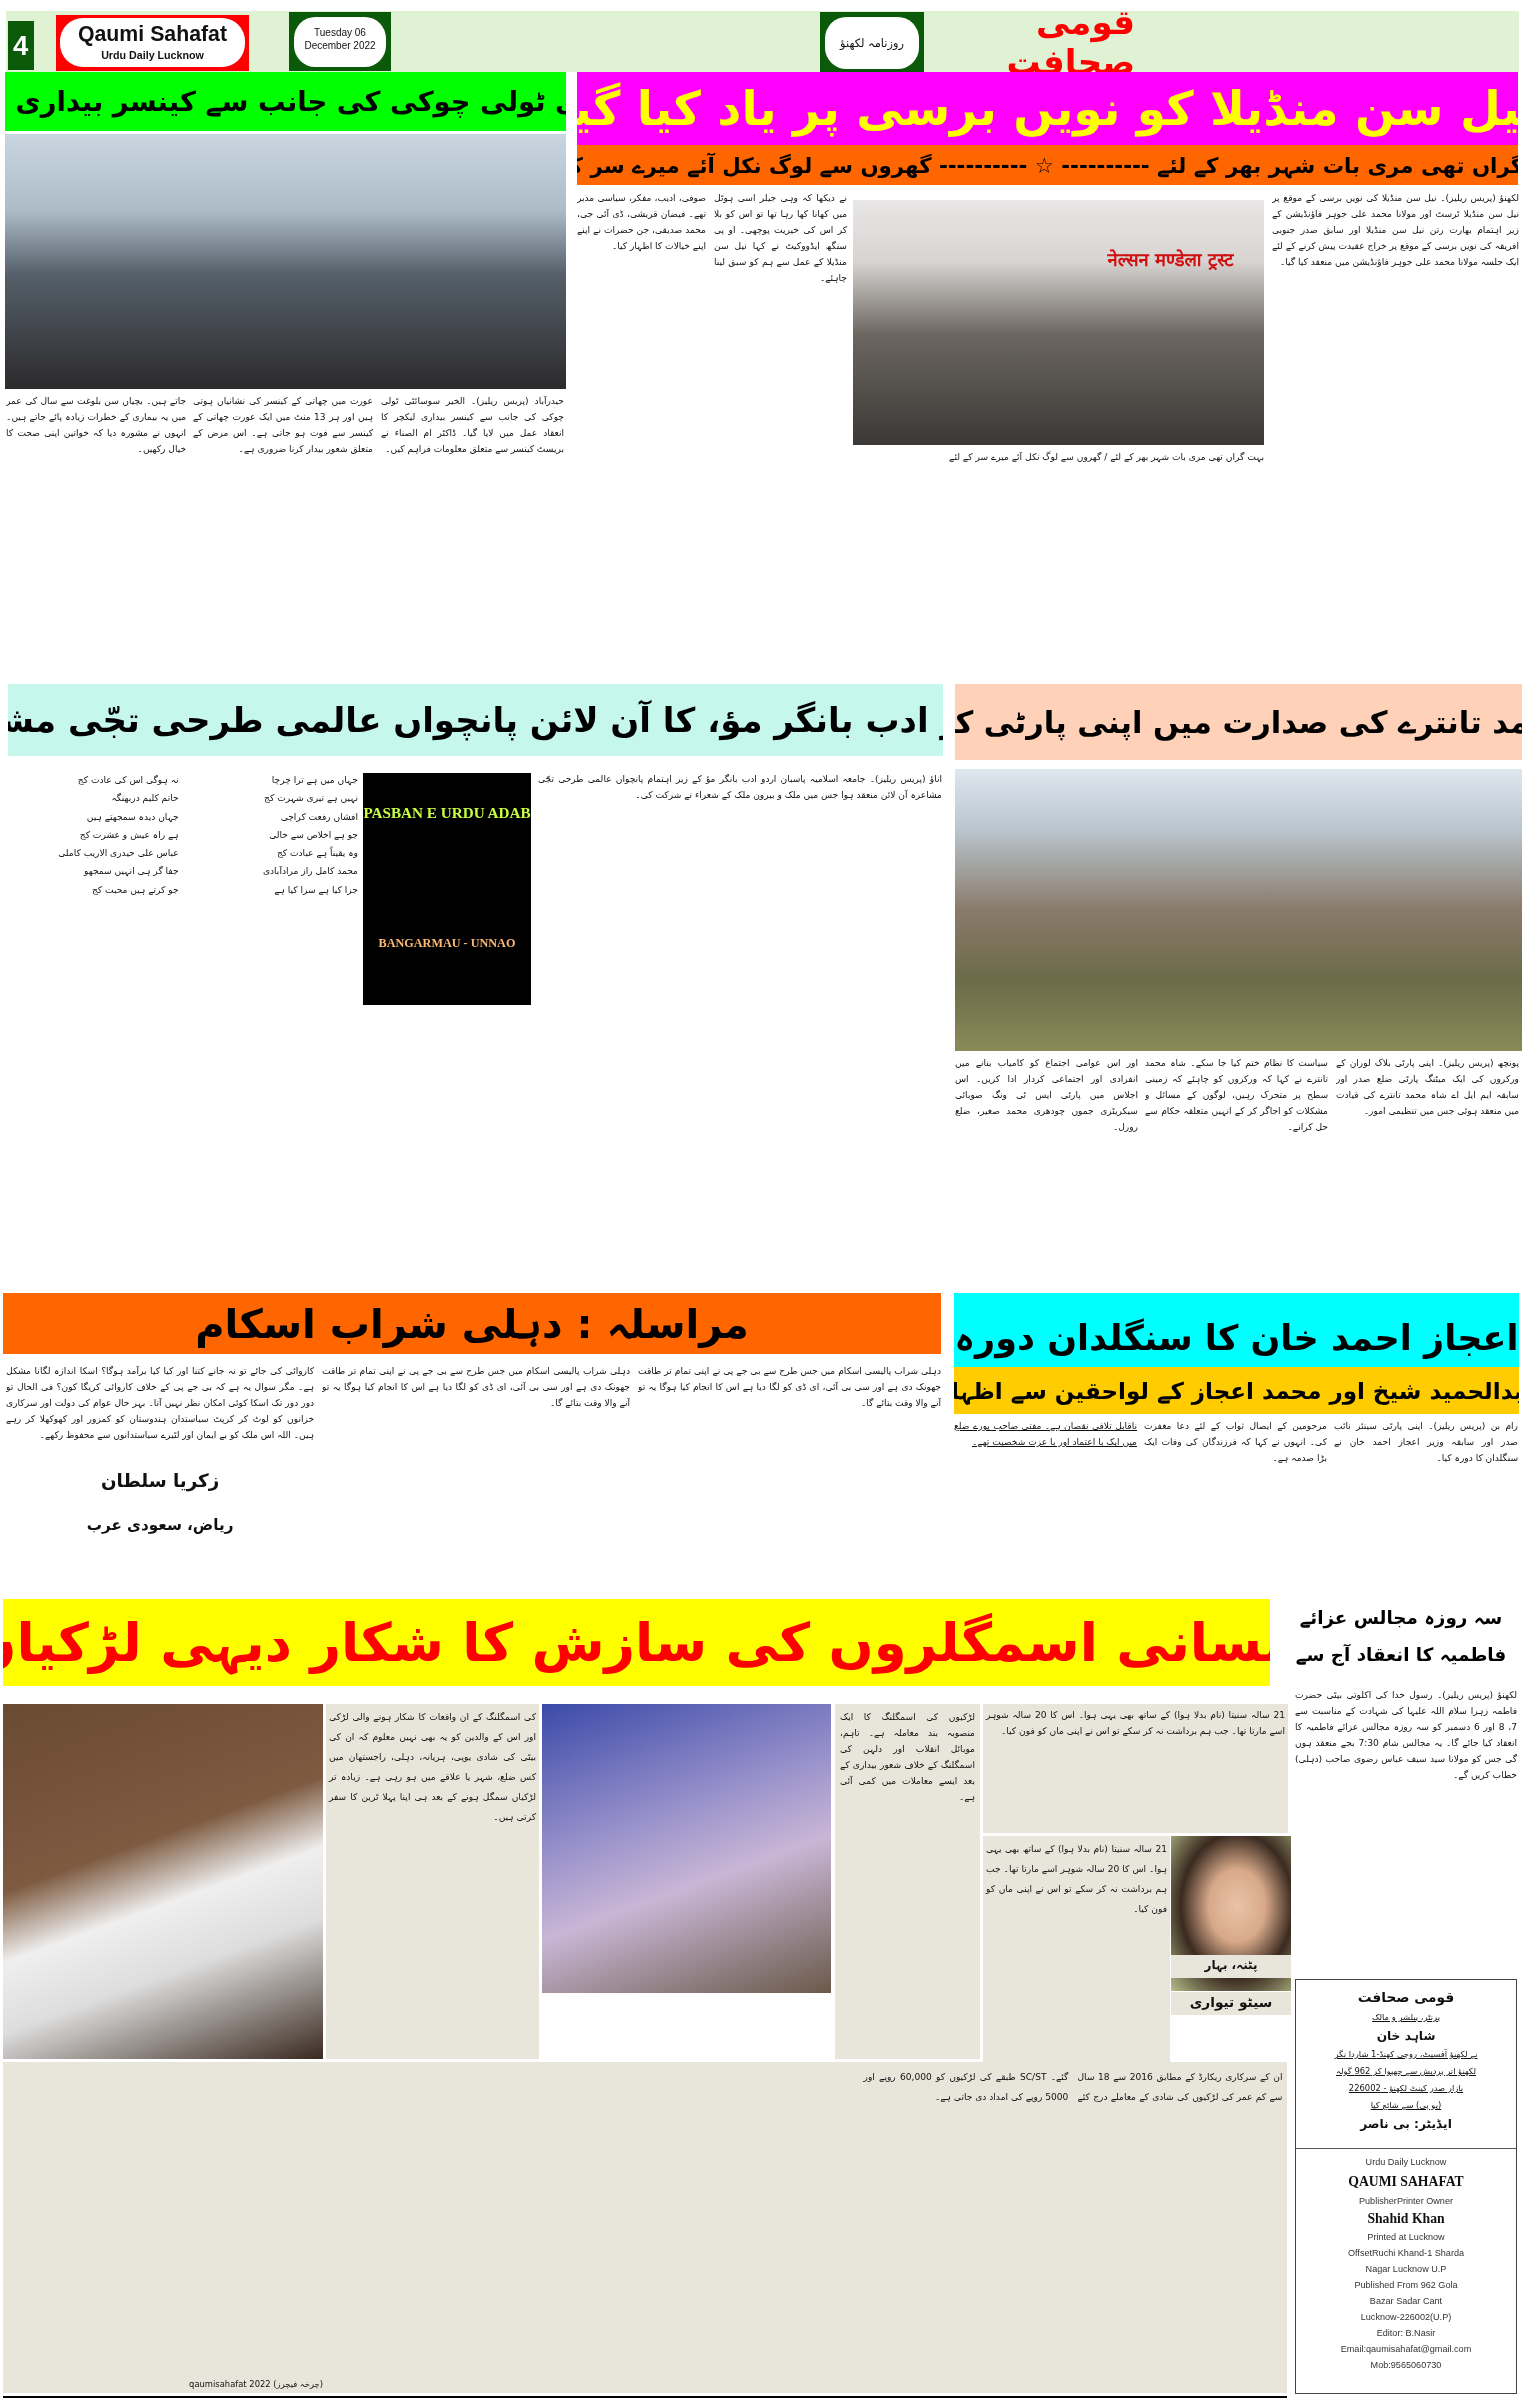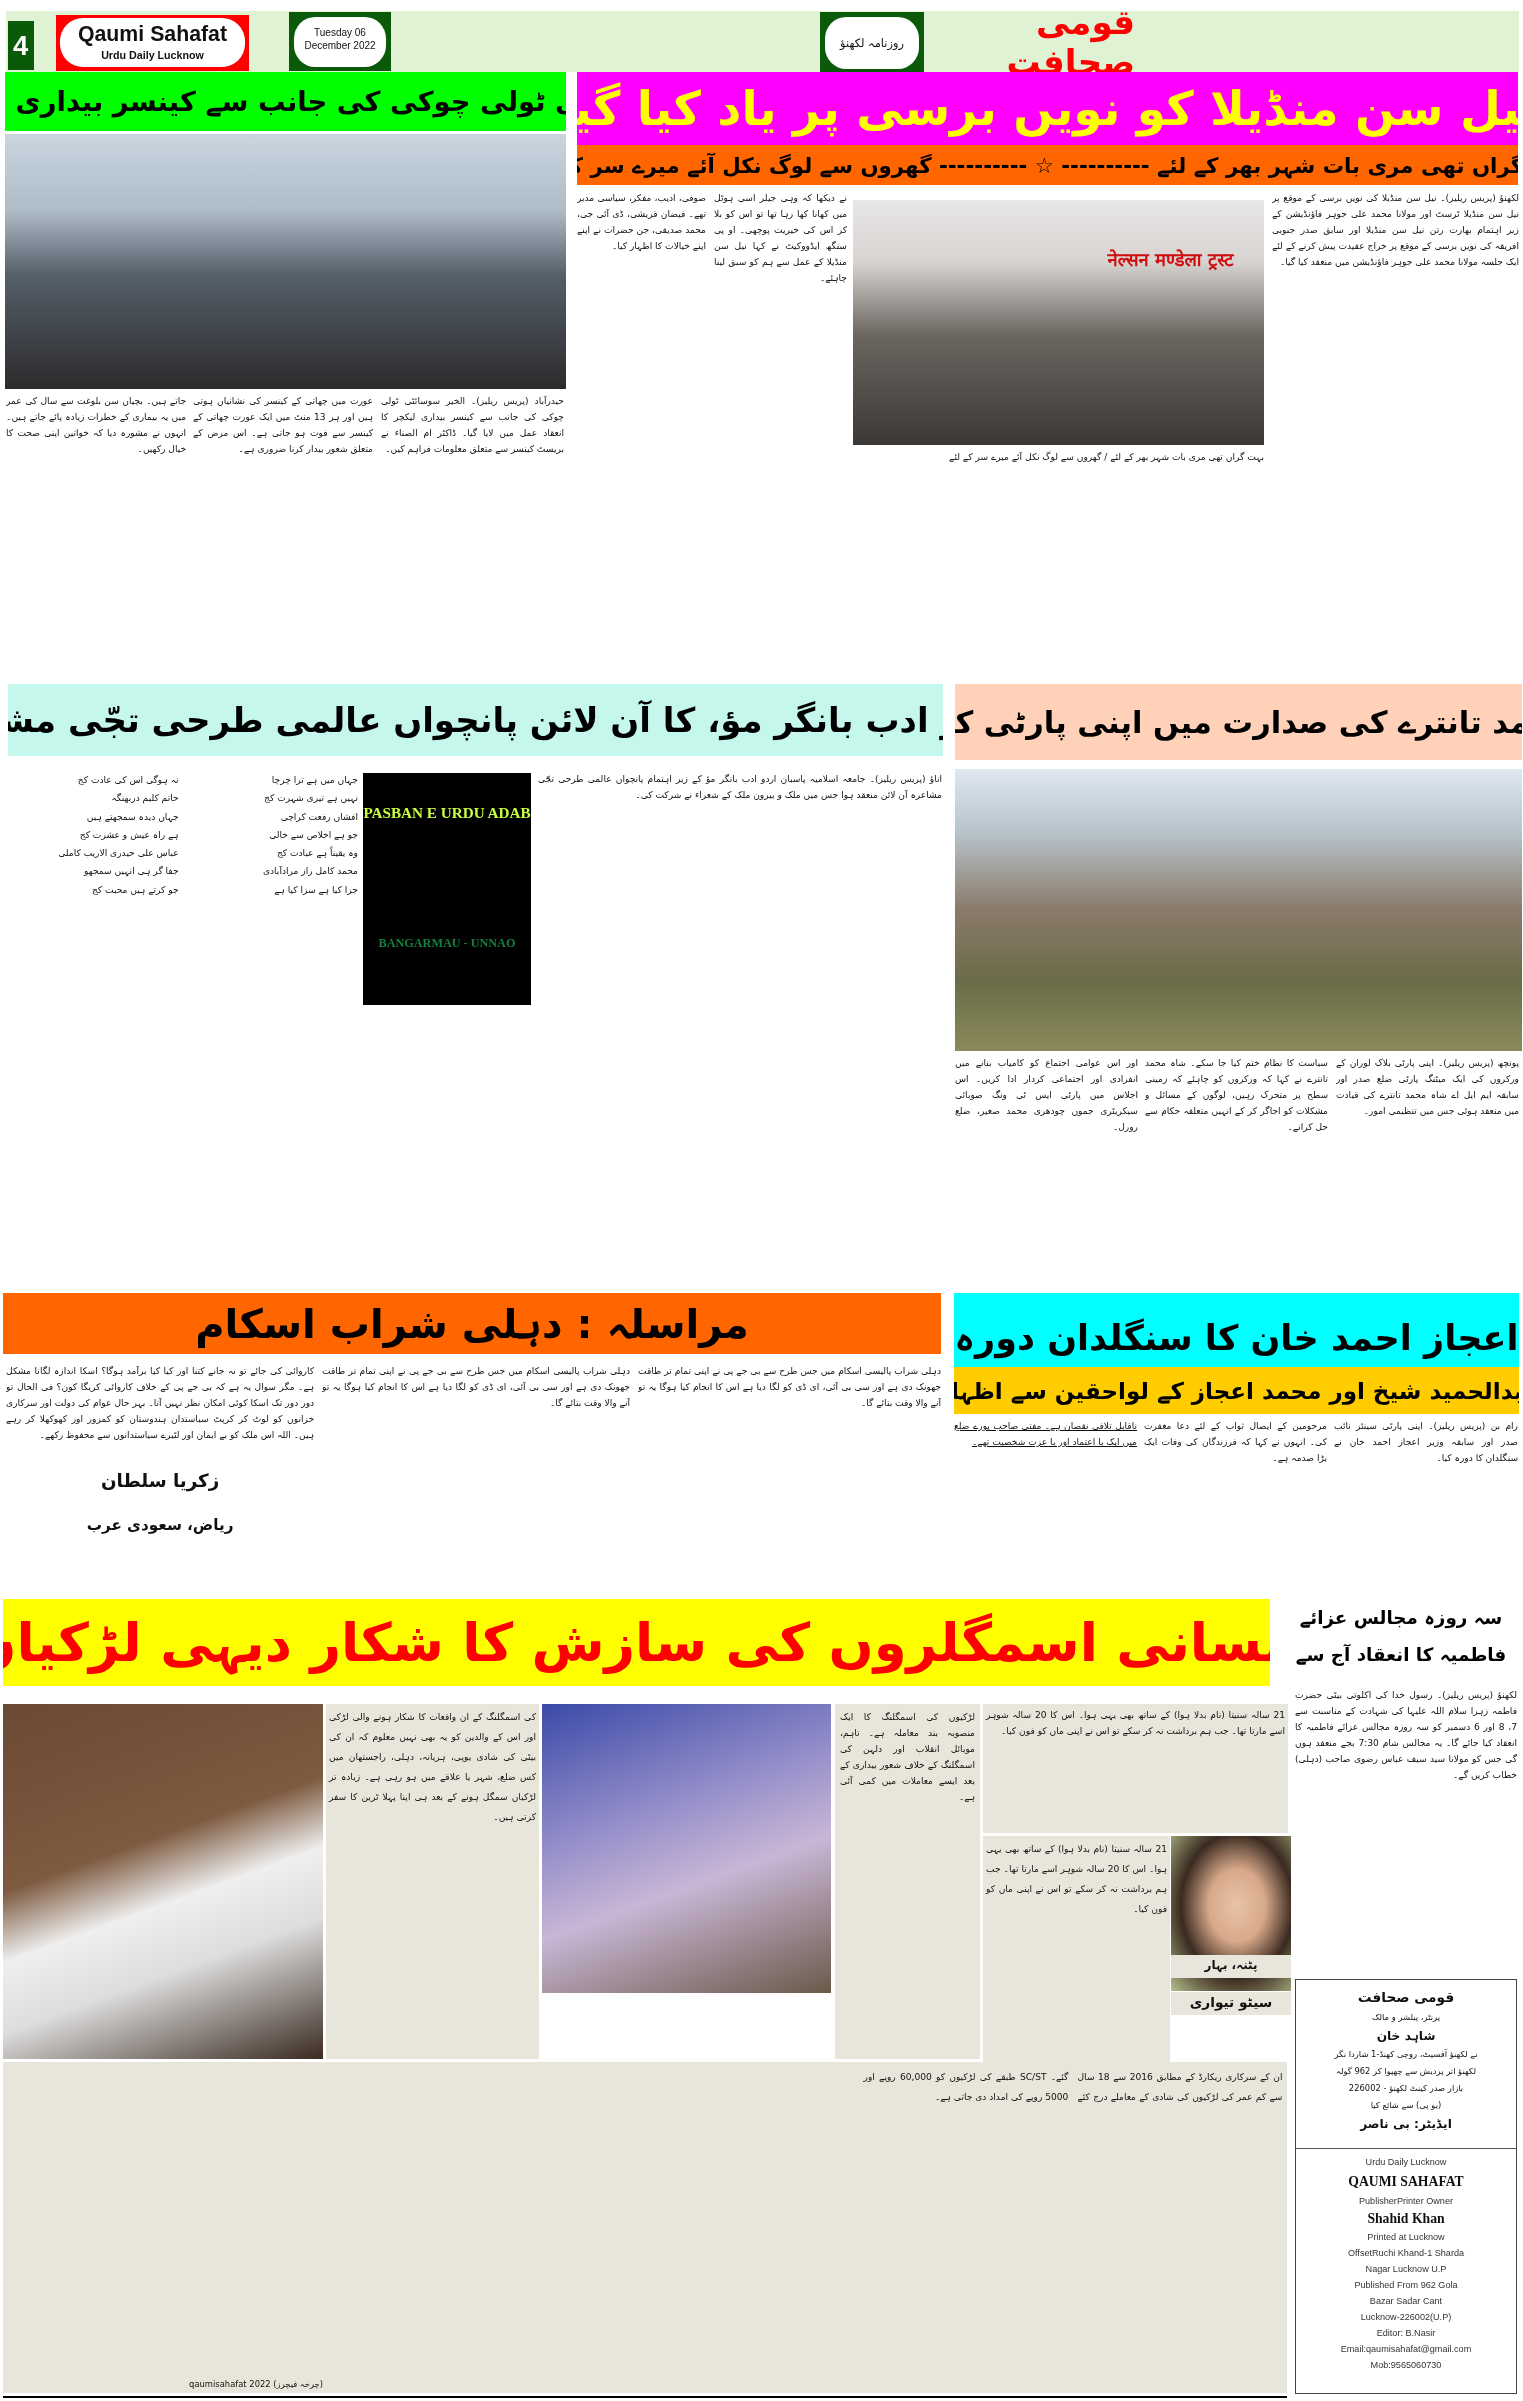--- a/index.html
+++ b/index.html
@@ -71,21 +71,21 @@
   .side-headline { left: 1287px; top: 1599px; width: 228px; height: 84px; text-align:center;
     font: bold 18.3px "DejaVu Sans", sans-serif; line-height: 37px; color:#000; }
 
   .byline { text-align:center; font: bold 18.3px "DejaVu Sans", sans-serif; }
   .caption-name { text-align:center; font: bold 13.7px "DejaVu Sans", sans-serif; line-height: 21.3px; }
 
   
   .imprint { left: 1295px; top: 1979px; width: 222px; height: 415px; border: 1.5px solid #444; background:#fff; }
   .imprint .urdu-part { text-align:center; padding-top: 4.6px; height: 169px; border-bottom: 1.5px solid #555; }
   .imprint .u-title { font: bold 13.7px "DejaVu Sans", sans-serif; line-height: 24.4px; }
-  .imprint .u-line { font: 8.4px "DejaVu Sans", sans-serif; line-height: 17px; }
+  .imprint .u-line { font: 8.4px "DejaVu Sans", sans-serif; line-height: 17px; text-decoration: underline; }
   .imprint .u-name { font: bold 12.2px "DejaVu Sans", sans-serif; line-height: 20px; }
   .imprint .en-part { text-align:center; padding-top: 4.6px; }
   .imprint .en-small { font: 9.1px "Liberation Sans", sans-serif; line-height: 16px; color:#333; }
   .imprint .en-title { font: bold 13.7px "Liberation Serif", serif; line-height: 23px; }
   .imprint .en-name { font: bold 13.7px "Liberation Serif", serif; line-height: 20px; }
 
   .shaded { background: #e8e6da; }
   .rule { background:#000; height: 1.5px; }
 </style>
 </head>
@@ -140,21 +140,21 @@
   <div>جہاں میں ہے ترا چرچا</div>
   <div>نہیں ہے تیری شہرت کج</div>
   <div>افشاں رفعت کراچی</div>
   <div>جو ہے اخلاص سے خالی</div>
   <div>وہ یقیناً ہے عبادت کج</div>
   <div>محمد کامل راز مرادآبادی</div>
   <div>جزا کیا ہے سزا کیا ہے</div>
 </div>
 <div class="abs ph-logo">
   <div>PASBAN E URDU ADAB</div>
-  <div style="margin-top:114px;color:#15803d;font-size:12.2px;">BANGARMAU - UNNAO</div>
+  <div style="margin-top:114px;color:#fdba74;font-size:12.2px;">BANGARMAU - UNNAO</div>
 </div>
 <div class="abs col rtl" style="left:538px;top:771px;width:404px;height:518px;">اناؤ (پریس ریلیز)۔ جامعہ اسلامیہ پاسبان اردو ادب بانگر مؤ کے زیر اہتمام پانچواں عالمی طرحی تجّی مشاعرہ آن لائن منعقد ہوا جس میں ملک و بیرون ملک کے شعراء نے شرکت کی۔</div>
 
 <div class="abs band h-peach rtl">شاہ محمد تانترے کی صدارت میں اپنی پارٹی کا اجلاس</div>
 <div class="abs photo ph-jk"></div>
 <div class="abs col rtl" style="left:955px;top:1055px;width:183px;height:228px;">اور اس عوامی اجتماع کو کامیاب بنانے میں انفرادی اور اجتماعی کردار ادا کریں۔ اس اجلاس میں پارٹی ایس ٹی ونگ صوبائی سیکریٹری جموں چودھری محمد صغیر، ضلع رورل۔</div>
 <div class="abs col rtl" style="left:1145px;top:1055px;width:183px;height:228px;">سیاست کا نظام ختم کیا جا سکے۔ شاہ محمد تانترے نے کہا کہ ورکروں کو چاہئے کہ زمینی سطح پر متحرک رہیں، لوگوں کے مسائل و مشکلات کو اجاگر کر کے انہیں متعلقہ حکام سے حل کرانے۔</div>
 <div class="abs col rtl" style="left:1336px;top:1055px;width:183px;height:228px;">پونچھ (پریس ریلیز)۔ اپنی پارٹی بلاک لوران کے ورکروں کی ایک میٹنگ پارٹی ضلع صدر اور سابقہ ایم ایل اے شاہ محمد تانترے کی قیادت میں منعقد ہوئی جس میں تنظیمی امور۔</div>
 
 <div class="abs band h-orange2 rtl">مراسلہ : دہلی شراب اسکام</div>

